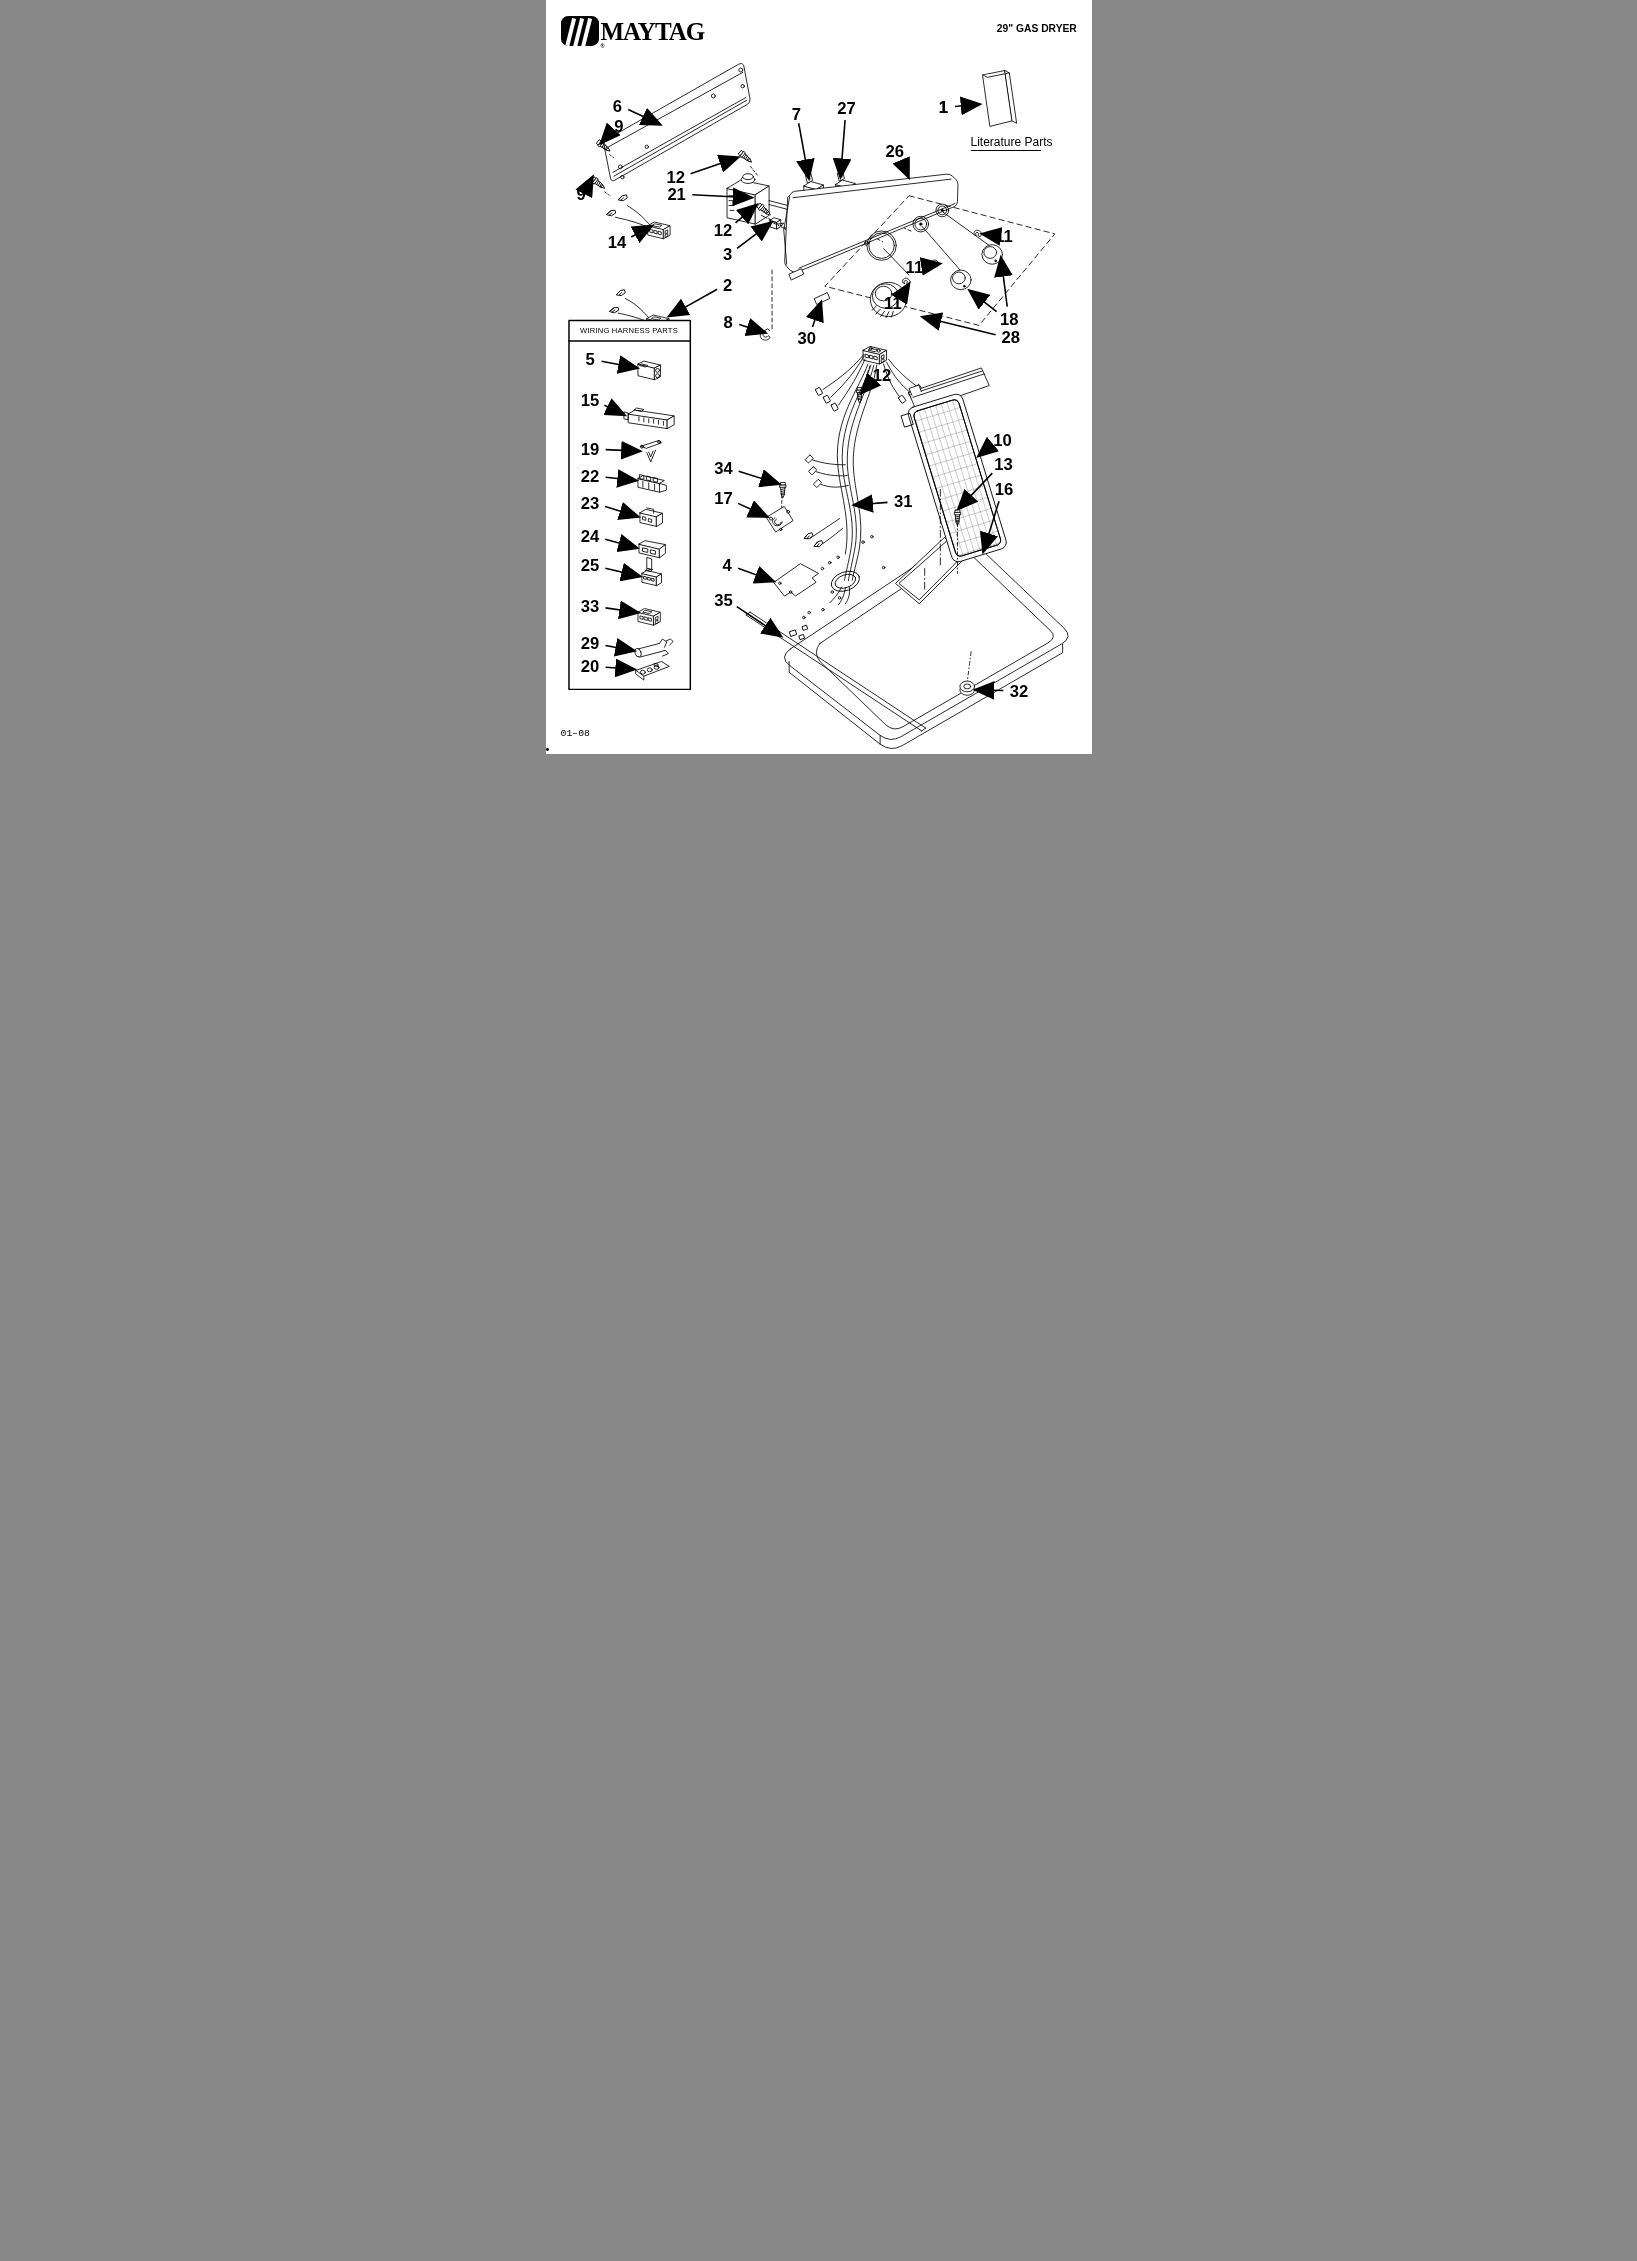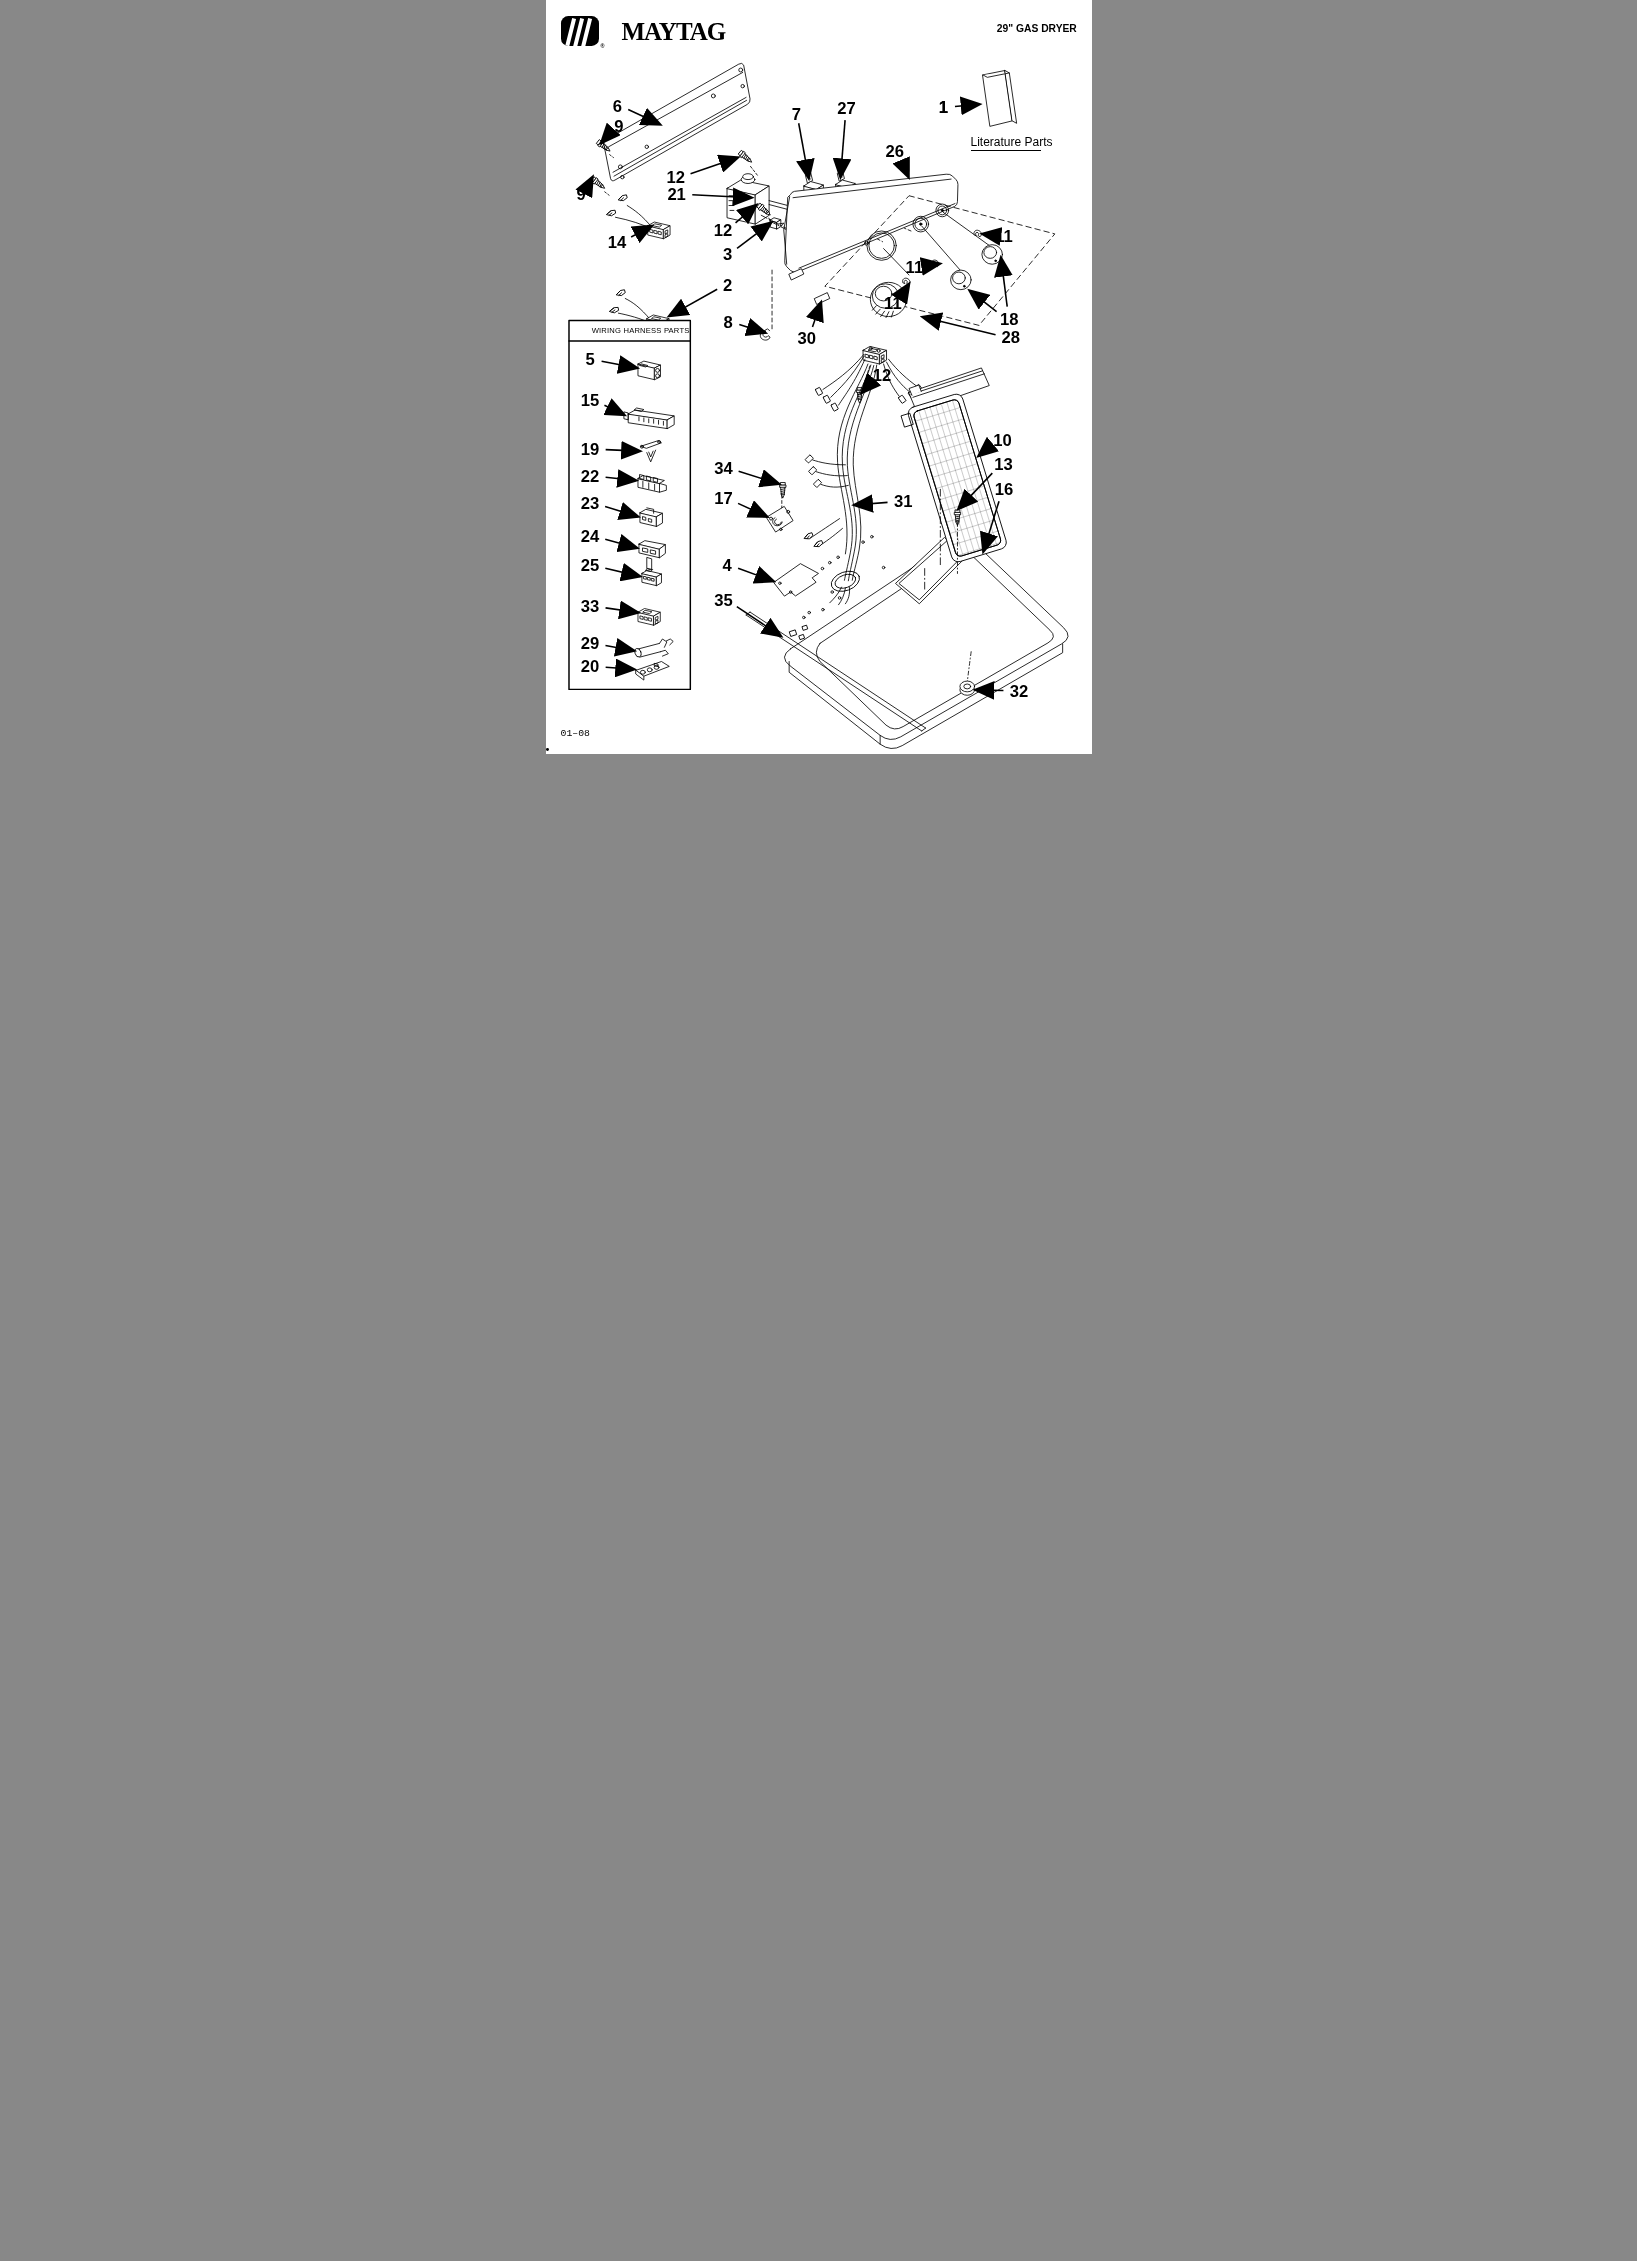--- a/index.html
+++ b/index.html
@@ -1,20 +1,20 @@
 <!DOCTYPE html>
 <html style="font-size:7.8px"><head>
 <meta charset="utf-8">
 <style>
   html,body{margin:0;padding:0;background:#888;}
   .page{position:relative;width:546px;height:754px;margin:0 auto;background:#fff;
         font-family:"Liberation Sans",sans-serif;color:#000;overflow:hidden;}
   .abs{position:absolute;}
   .brand{font-family:"Liberation Serif",serif;font-weight:bold;font-size:25px;
-         letter-spacing:-1px;line-height:1;margin-left:21px;}
+         letter-spacing:-1px;line-height:1;}
   .regmark{font-size:5.4px;font-weight:bold;}
   .doc-title{font-weight:bold;font-size:10.3px;white-space:nowrap;}
   .lit-label{font-size:12px;text-align:center;border-bottom:1px solid #000;
              padding-bottom:0.5px;white-space:nowrap;}
   .sb-title{font-size:7.6px;text-align:center;letter-spacing:0.2px;white-space:nowrap;}
   .footer-code{font-size:9.8px;}
   svg text.co{font-family:"Liberation Sans",sans-serif;font-weight:bold;font-size:34px;}
   .lineart{stroke:#000;fill:none;stroke-width:1.7;stroke-linecap:round;stroke-linejoin:round;}
 </style>
 </head>
@@ -443,18 +443,18 @@
     <div class="abs" style="left:6.8px;top:2px;width:4.4px;height:34px;background:#fff;transform:rotate(14deg)"></div>
     <div class="abs" style="left:14.7px;top:2px;width:4.4px;height:34px;background:#fff;transform:rotate(14deg)"></div>
     <div class="abs" style="left:22.5px;top:2px;width:4.4px;height:34px;background:#fff;transform:rotate(14deg)"></div>
   </div>
   <div class="abs brand" style="left:55px;top:18.6px;">MAYTAG</div>
   <div class="abs regmark" style="left:55px;top:43px;">®</div>
   <div class="abs doc-title" style="right:14.7px;top:23px;">29" GAS DRYER</div>
 
   <div class="abs lit-label" style="left:425px;top:135px;width:70px;">Literature Parts</div>
 
-  <div class="abs sb-title" style="left:23px;top:326px;width:121px;text-align:right;">WIRING HARNESS PARTS</div>
+  <div class="abs sb-title" style="left:23px;top:326px;width:121px;">WIRING HARNESS PARTS</div>
 
   <div class="abs footer-code" style="left:15px;top:728px;font-family:Liberation Mono, monospace;">01–08</div>
 
 </div>
 
 
 </body></html>

